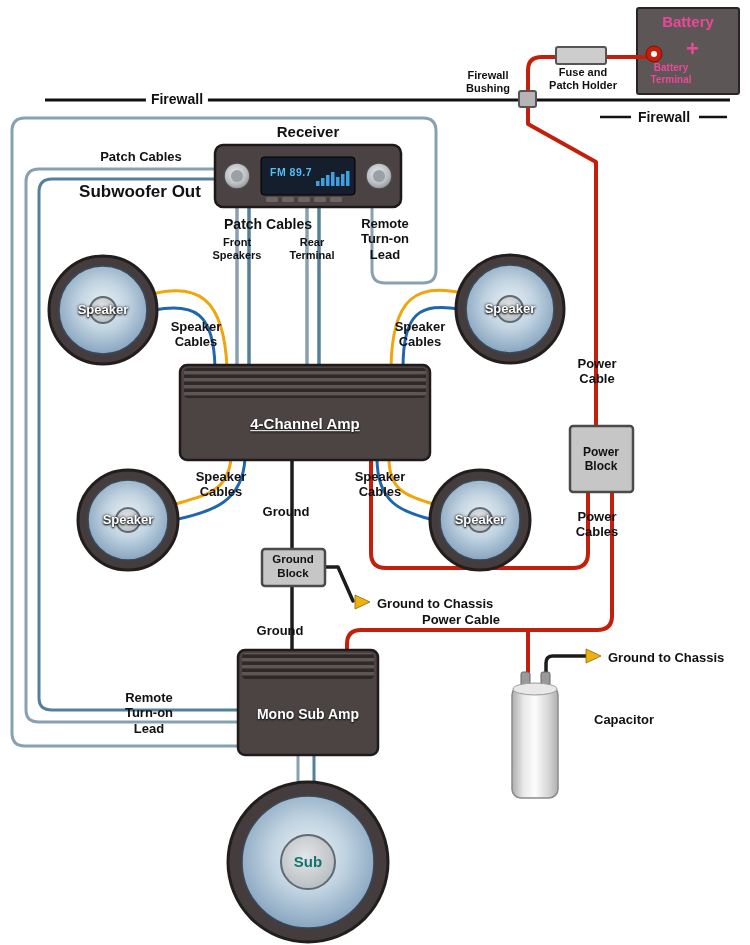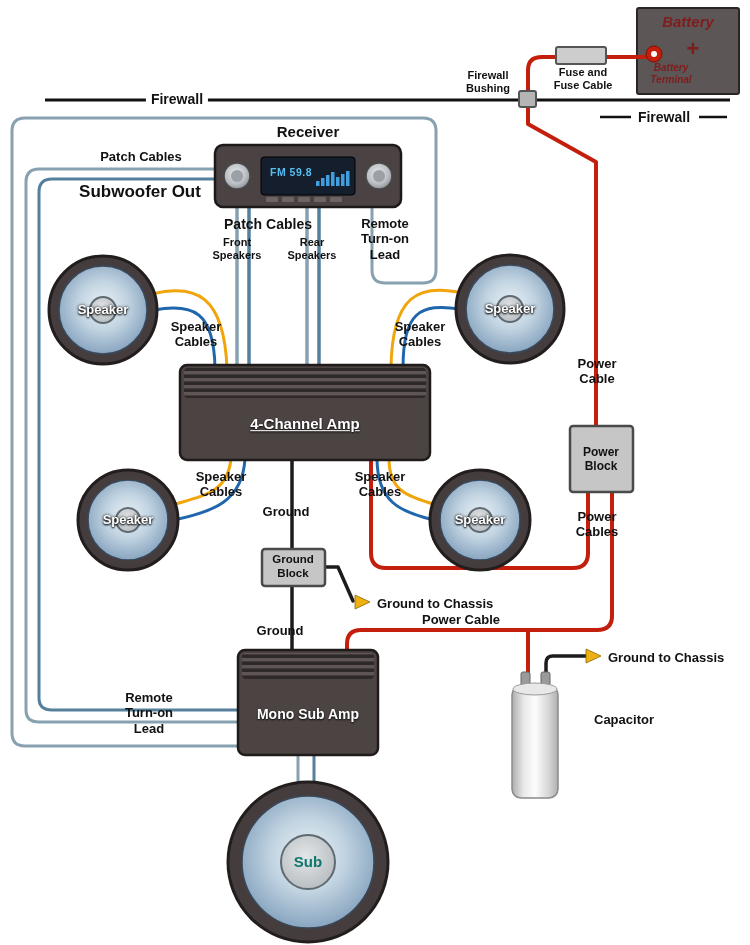--- a/index.html
+++ b/index.html
@@ -3,21 +3,21 @@
 <meta charset="utf-8">
 <style>
   html,body{margin:0;padding:0;background:#fff;}
   .stage{position:relative;width:750px;height:945px;background:#ffffff;
          font-family:"Liberation Sans",sans-serif;overflow:hidden;}
   .stage svg{position:absolute;left:0;top:0;}
   .lbl{position:absolute;font-weight:bold;color:#111;white-space:pre-line;
        text-align:center;line-height:1.18;z-index:3;}
   .lbl.c{transform:translateX(-50%);}
   .lbl.cc{transform:translate(-50%,-50%);}
-  .lbl.white{color:#7f1d1d;font-style:italic;}
+  .lbl.white{color:#ec4899;}
   .lbl.spk{color:#fff;text-shadow:0 0 3px #000,0 1px 2px #000;}
   .lbl.amp{color:#fff;text-shadow:0 1px 2px #000;}
   .w{fill:none;stroke-linecap:round;stroke-linejoin:round;}
   .spk-rim{fill:#453d3d;stroke:#231e1e;stroke-width:3;}
   .spk-cone{fill:url(#coneGrad);stroke:#39485a;stroke-width:1.5;}
   .spk-cap{fill:url(#capGrad2);stroke:#5f6a72;stroke-width:2;}
 </style>
 </head>
 <body>
 
@@ -171,35 +171,35 @@
 
 <div class="lbl c" style="left:177px;top:91px;font-size:14px;background:#fff;padding:0 5px;">Firewall</div>
 <div class="lbl c" style="left:664px;top:109px;font-size:14px;">Firewall</div>
 
 <div class="lbl c white" style="left:688px;top:13px;font-size:15px;">Battery</div>
 <div class="lbl white" style="left:686px;top:36px;font-size:22px;">+</div>
 <div class="lbl c white" style="left:671px;top:62px;font-size:10px;">Battery
 Terminal</div>
 
 <div class="lbl c" style="left:583px;top:66px;font-size:11px;">Fuse and
-Fuse Cable</div>
+Patch Holder</div>
 <div class="lbl c" style="left:488px;top:69px;font-size:11px;">Firewall
 Bushing</div>
 
 <div class="lbl c" style="left:308px;top:123px;font-size:15px;">Receiver</div>
-<div class="lbl" style="left:270px;top:166px;font-size:10.5px;color:#56bdf2;letter-spacing:0.5px;">FM 59.8</div>
+<div class="lbl" style="left:270px;top:166px;font-size:10.5px;color:#56bdf2;letter-spacing:0.5px;">FM 89.7</div>
 
 <div class="lbl c" style="left:141px;top:149px;font-size:13px;">Patch Cables</div>
 <div class="lbl c" style="left:140px;top:182px;font-size:17px;">Subwoofer Out</div>
 
 <div class="lbl c" style="left:268px;top:216px;font-size:14px;">Patch Cables</div>
 <div class="lbl c" style="left:237px;top:236px;font-size:11px;">Front
 Speakers</div>
 <div class="lbl c" style="left:312px;top:236px;font-size:11px;">Rear
-Speakers</div>
+Terminal</div>
 <div class="lbl c" style="left:385px;top:216px;font-size:13px;">Remote
 Turn-on
 Lead</div>
 
 <div class="lbl c" style="left:196px;top:319px;font-size:13px;">Speaker
 Cables</div>
 <div class="lbl c" style="left:420px;top:319px;font-size:13px;">Speaker
 Cables</div>
 <div class="lbl c" style="left:221px;top:469px;font-size:13px;">Speaker
 Cables</div>

